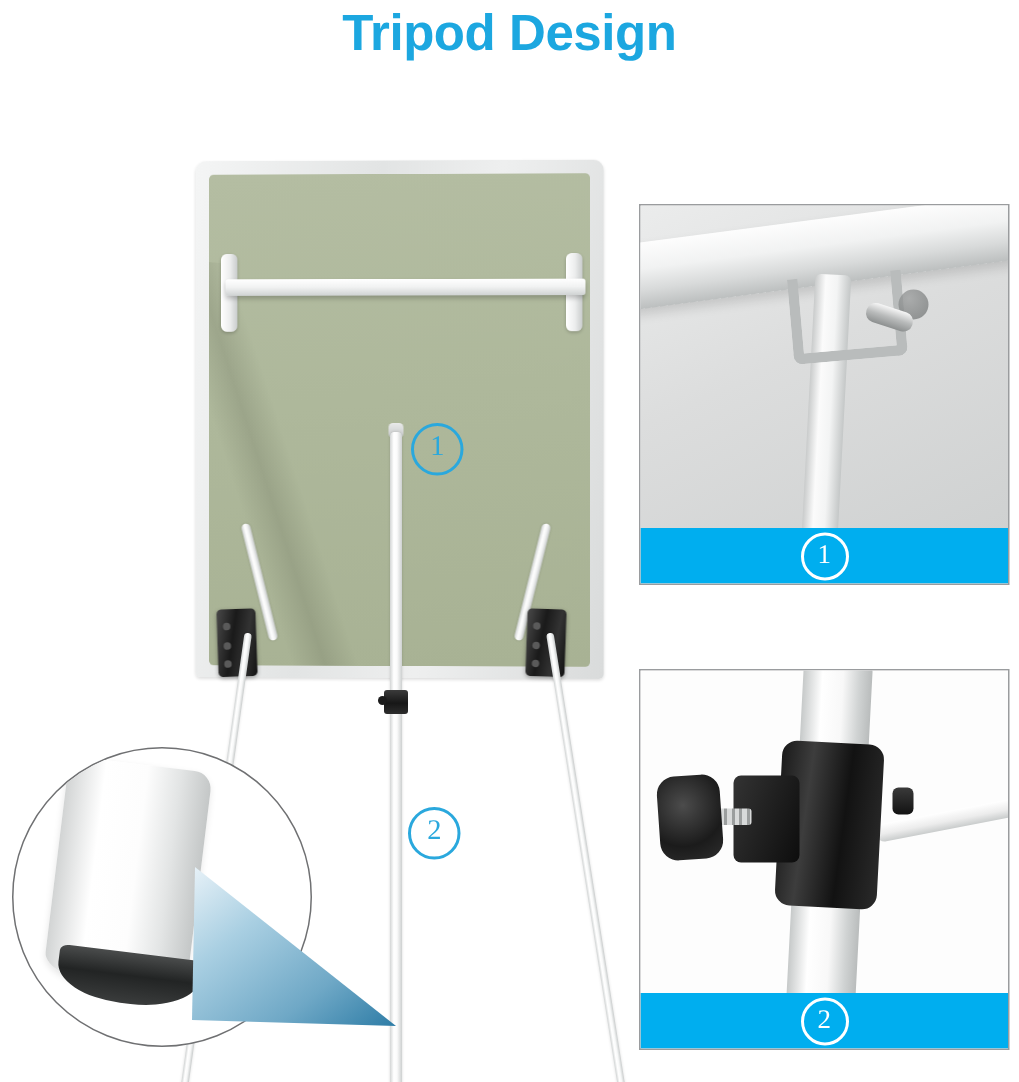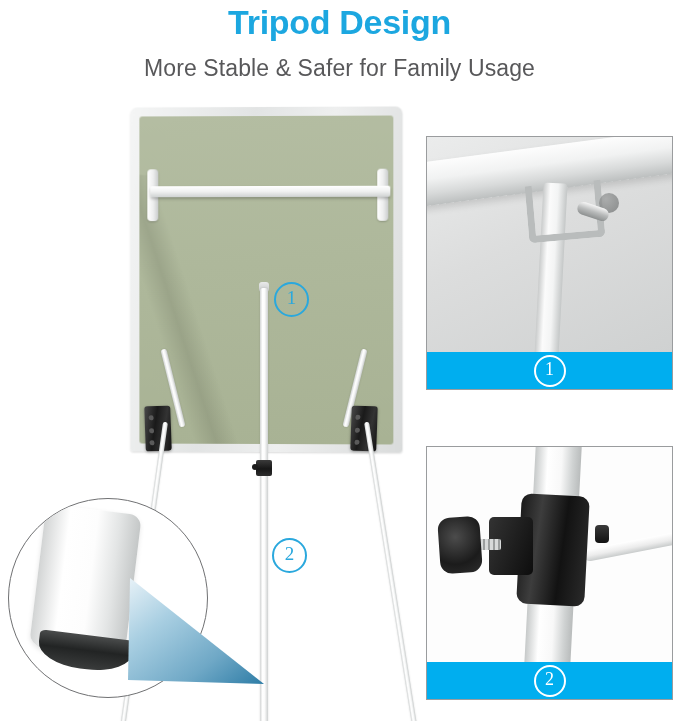--- a/index.html
+++ b/index.html
@@ -445,21 +445,20 @@
     height: 18px;
     background: linear-gradient(180deg, #3a3a3a, #121212);
     border-radius: 4px;
   }
 </style>
 </head>
 <body>
 
 <div id="header">
   <div id="page-title">Tripod Design</div>
-  <div id="page-subtitle">More Stable &amp; Safer for Family Usage</div>
 </div>
 
 <div id="main-photo">
 
   <div class="board-frame">
     <div class="board-frame-inner">
       <div class="board-shadow"></div>
     </div>
     <div class="clamp-end left"></div>
     <div class="clamp-end right"></div>

